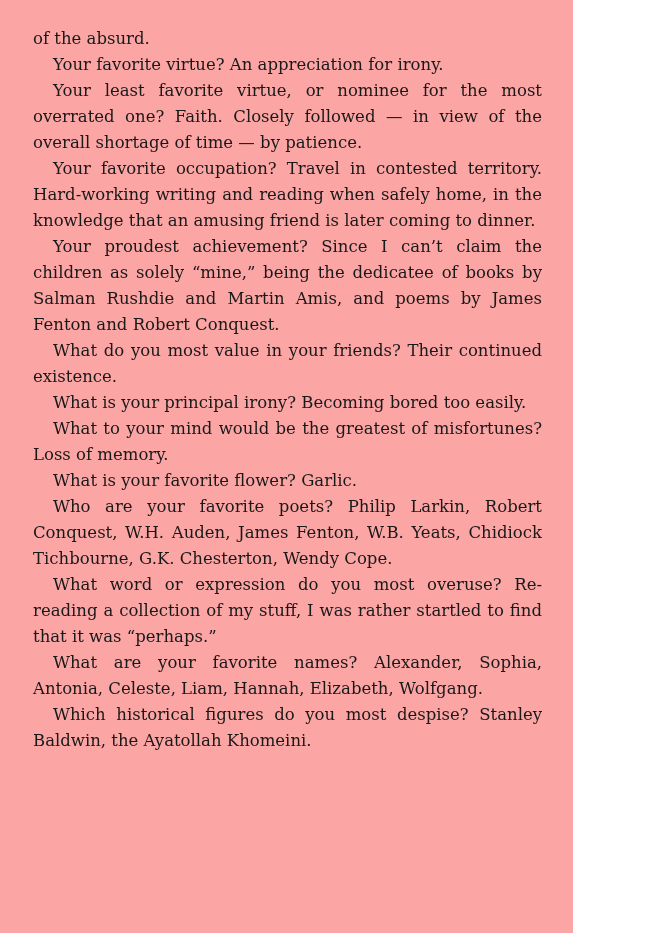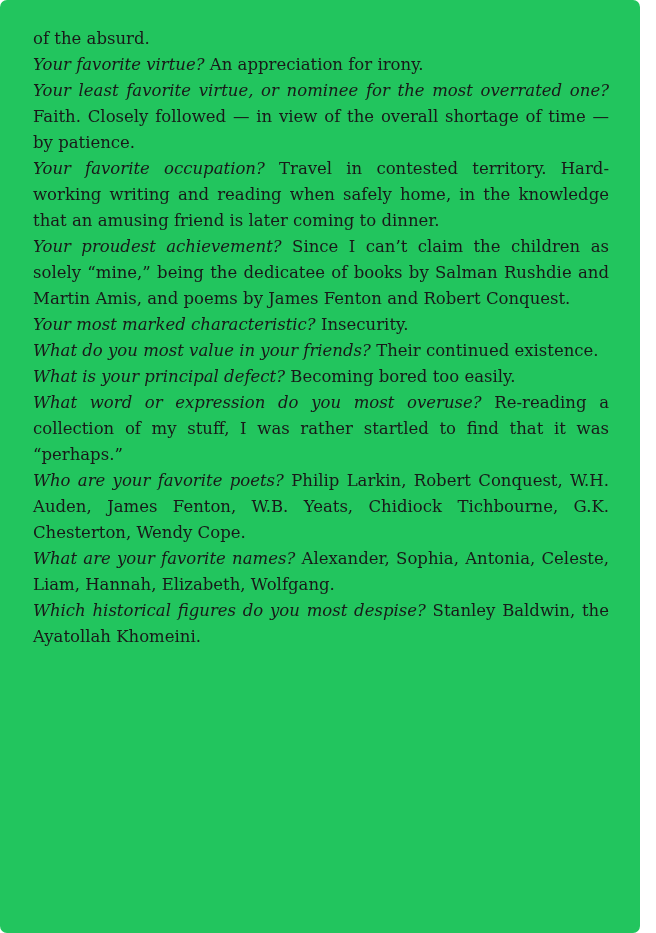--- a/index.html
+++ b/index.html
@@ -7,56 +7,56 @@
     padding: 0;
     background: #ffffff;
   }
   body {
     width: 656px;
     height: 933px;
     overflow: hidden;
   }
   .page {
     box-sizing: border-box;
-    width: 640px;
+    width: 573px;
     height: 933px;
     padding: 26px 31px 0 33px;
-    background: #22c55e;
-    border-radius: 7px;
+    background: #fca5a5;
   }
   .para {
     margin: 0;
     padding: 0;
     text-align: justify;
     font-family: "DejaVu Serif", "Liberation Serif", serif;
     font-size: 16.5px;
     line-height: 26px;
     color: #191919;
     letter-spacing: 0;
     word-spacing: normal;
     hyphens: none;
   }
   .question {
-    font-style: italic;
+    margin-left: 20px;
   }
   .answer {
     font-style: normal;
   }
 </style>
 </head>
 <body>
 
 <div class="page">
   <p class="para">of the absurd.</p>
   <div id="qa-list">
       <p class="para"><span class="question">Your favorite virtue?</span> <span class="answer">An appreciation for irony.</span></p>
       <p class="para"><span class="question">Your least favorite virtue, or nominee for the most overrated one?</span> <span class="answer">Faith. Closely followed — in view of the overall shortage of time — by patience.</span></p>
       <p class="para"><span class="question">Your favorite occupation?</span> <span class="answer">Travel in contested territory. Hard-working writing and reading when safely home, in the knowledge that an amusing friend is later coming to dinner.</span></p>
       <p class="para"><span class="question">Your proudest achievement?</span> <span class="answer">Since I can’t claim the children as solely “mine,” being the dedicatee of books by Salman Rushdie and Martin Amis, and poems by James Fenton and Robert Conquest.</span></p>
-      <p class="para"><span class="question">Your most marked characteristic?</span> <span class="answer">Insecurity.</span></p>
       <p class="para"><span class="question">What do you most value in your friends?</span> <span class="answer">Their continued existence.</span></p>
-      <p class="para"><span class="question">What is your principal defect?</span> <span class="answer">Becoming bored too easily.</span></p>
+      <p class="para"><span class="question">What is your principal irony?</span> <span class="answer">Becoming bored too easily.</span></p>
+      <p class="para"><span class="question">What to your mind would be the greatest of misfortunes?</span> <span class="answer">Loss of memory.</span></p>
+      <p class="para"><span class="question">What is your favorite flower?</span> <span class="answer">Garlic.</span></p>
+      <p class="para"><span class="question">Who are your favorite poets?</span> <span class="answer">Philip Larkin, Robert Conquest, W.H. Auden, James Fenton, W.B. Yeats, Chidiock Tichbourne, G.K. Chesterton, Wendy Cope.</span></p>
       <p class="para"><span class="question">What word or expression do you most overuse?</span> <span class="answer">Re-reading a collection of my stuff, I was rather startled to find that it was “perhaps.”</span></p>
-      <p class="para"><span class="question">Who are your favorite poets?</span> <span class="answer">Philip Larkin, Robert Conquest, W.H. Auden, James Fenton, W.B. Yeats, Chidiock Tichbourne, G.K. Chesterton, Wendy Cope.</span></p>
       <p class="para"><span class="question">What are your favorite names?</span> <span class="answer">Alexander, Sophia, Antonia, Celeste, Liam, Hannah, Elizabeth, Wolfgang.</span></p>
       <p class="para"><span class="question">Which historical figures do you most despise?</span> <span class="answer">Stanley Baldwin, the Ayatollah Khomeini.</span></p>
     </div>
 </div>
 
 </body></html>

